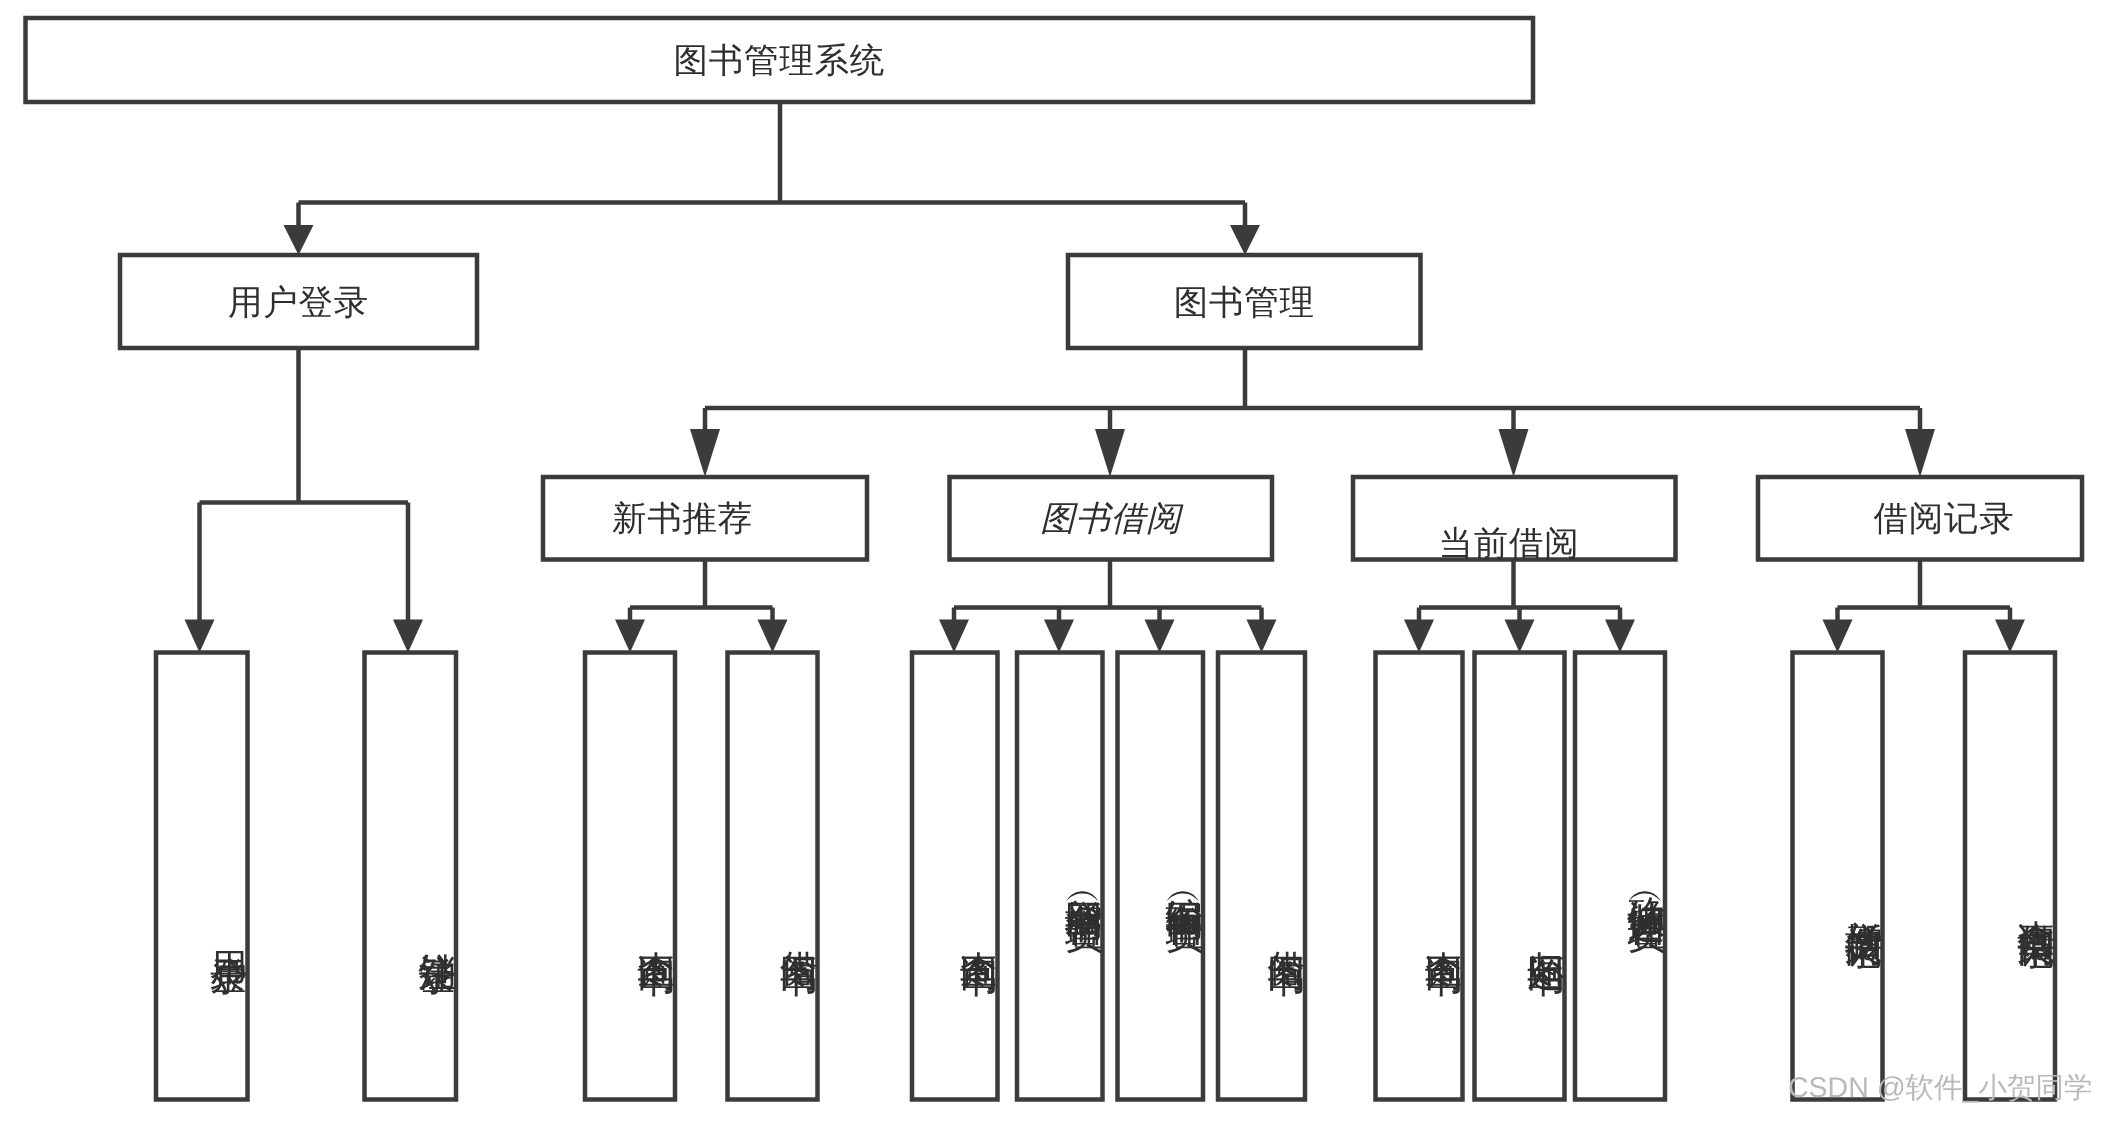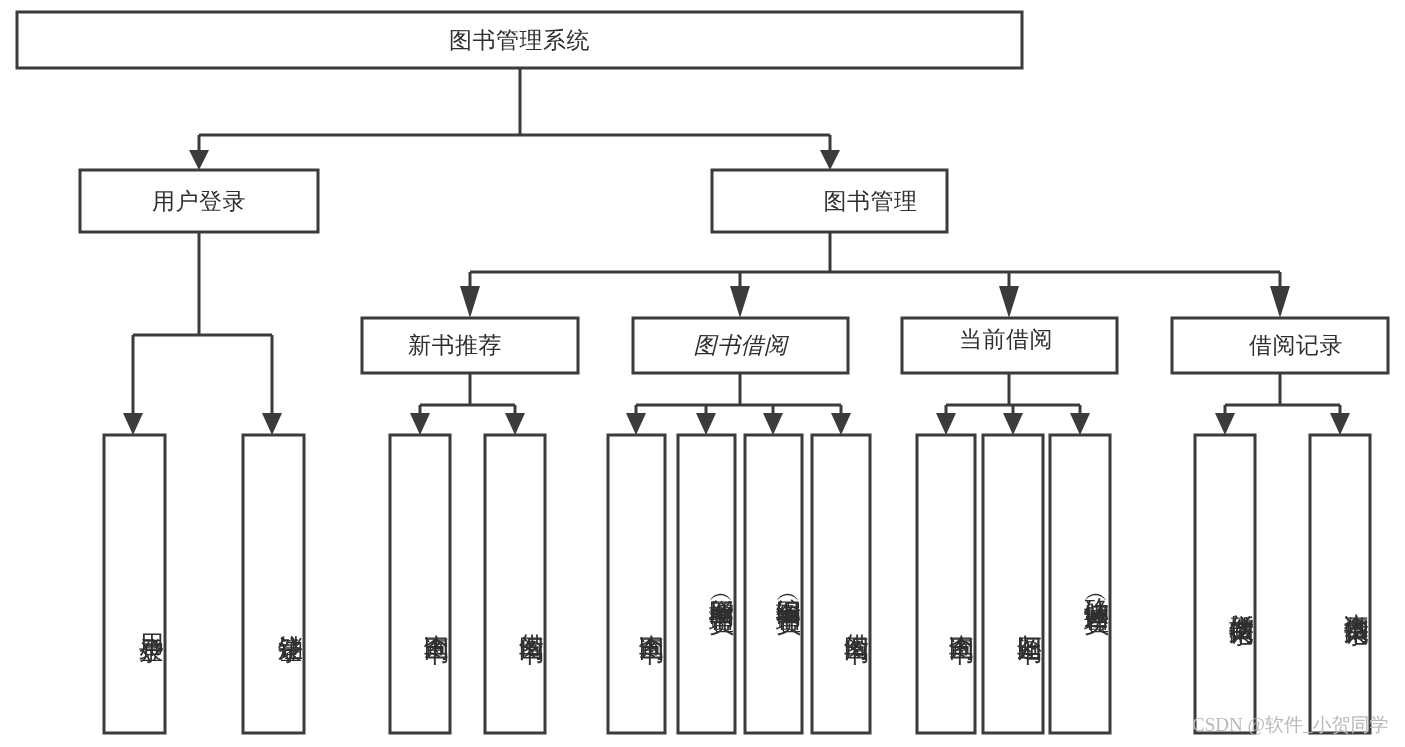--- a/index.html
+++ b/index.html
@@ -63,21 +63,21 @@
     writing-mode: vertical-rl;
     text-orientation: upright;
     letter-spacing: 2px;
     font-family: "Liberation Sans", "DejaVu Sans", sans-serif;
   }
   .watermark {
     position: absolute;
     color: #b9b9b9;
     font-size: 19px;
     white-space: nowrap;
-    font-family: Liberation Serif, serif;
+    font-family: Liberation Sans, sans-serif;
   }
 </style>
 </head>
 <body>
 
 <div id="diagram-root">
 
   <svg class="diagram-svg" viewBox="0 0 1405 747">
 
     <g>
@@ -178,25 +178,25 @@
     <rect class="node-box" x="917" y="435" width="58" height="298"></rect>
     <rect class="node-box" x="983" y="435" width="60" height="298"></rect>
     <rect class="node-box" x="1050" y="435" width="60" height="298"></rect>
     <rect class="node-box" x="1195" y="435" width="60" height="298"></rect>
     <rect class="node-box" x="1310" y="435" width="60" height="298"></rect>
   </svg>
 
   <div class="node-label-h" style="left:17px; top:12px; width:1005px; height:56px;">图书管理系统</div>
 
   <div class="node-label-h" style="left:80px; top:170px; width:238px; height:62px;">用户登录</div>
-  <div class="node-label-h" style="left:753px; top:170px; width:235px; height:62px;border-radius:23px;">图书管理</div>
+  <div class="node-label-h" style="left:712px; top:170px; width:235px; height:62px;border-radius:23px;">图书管理</div>
 
   <div class="node-label-h" style="left:362px; top:318px; width:186px; height:55px;">新书推荐</div>
   <div class="node-label-h" style="left:633px; top:318px; width:215px; height:55px;font-style:italic;">图书借阅</div>
-  <div class="node-label-h" style="left:902px; top:312px; width:208px; height:55px;">当前借阅</div>
+  <div class="node-label-h" style="left:902px; top:335px; width:208px; height:55px;">当前借阅</div>
   <div class="node-label-h" style="left:1172px; top:318px; width:216px; height:55px;padding-left:16px;">借阅记录</div>
 
   <div class="node-label-v" style="left:104px; top:505px; width:61px; height:225px;">用户登录</div>
   <div class="node-label-v" style="left:243px; top:505px; width:61px; height:225px;">注销登录</div>
   <div class="node-label-v" style="left:390px; top:505px; width:60px; height:225px;">查询图书</div>
   <div class="node-label-v" style="left:485px; top:505px; width:60px; height:225px;">借阅图书</div>
   <div class="node-label-v" style="left:608px; top:505px; width:57px; height:225px;">查询图书</div>
   <div class="node-label-v" style="left:678px; top:443px; width:57px; height:288px;">新增图书（管理员）</div>
   <div class="node-label-v" style="left:745px; top:443px; width:57px; height:288px;">编辑图书（管理员）</div>
   <div class="node-label-v" style="left:812px; top:505px; width:58px; height:225px;">借阅图书</div>

